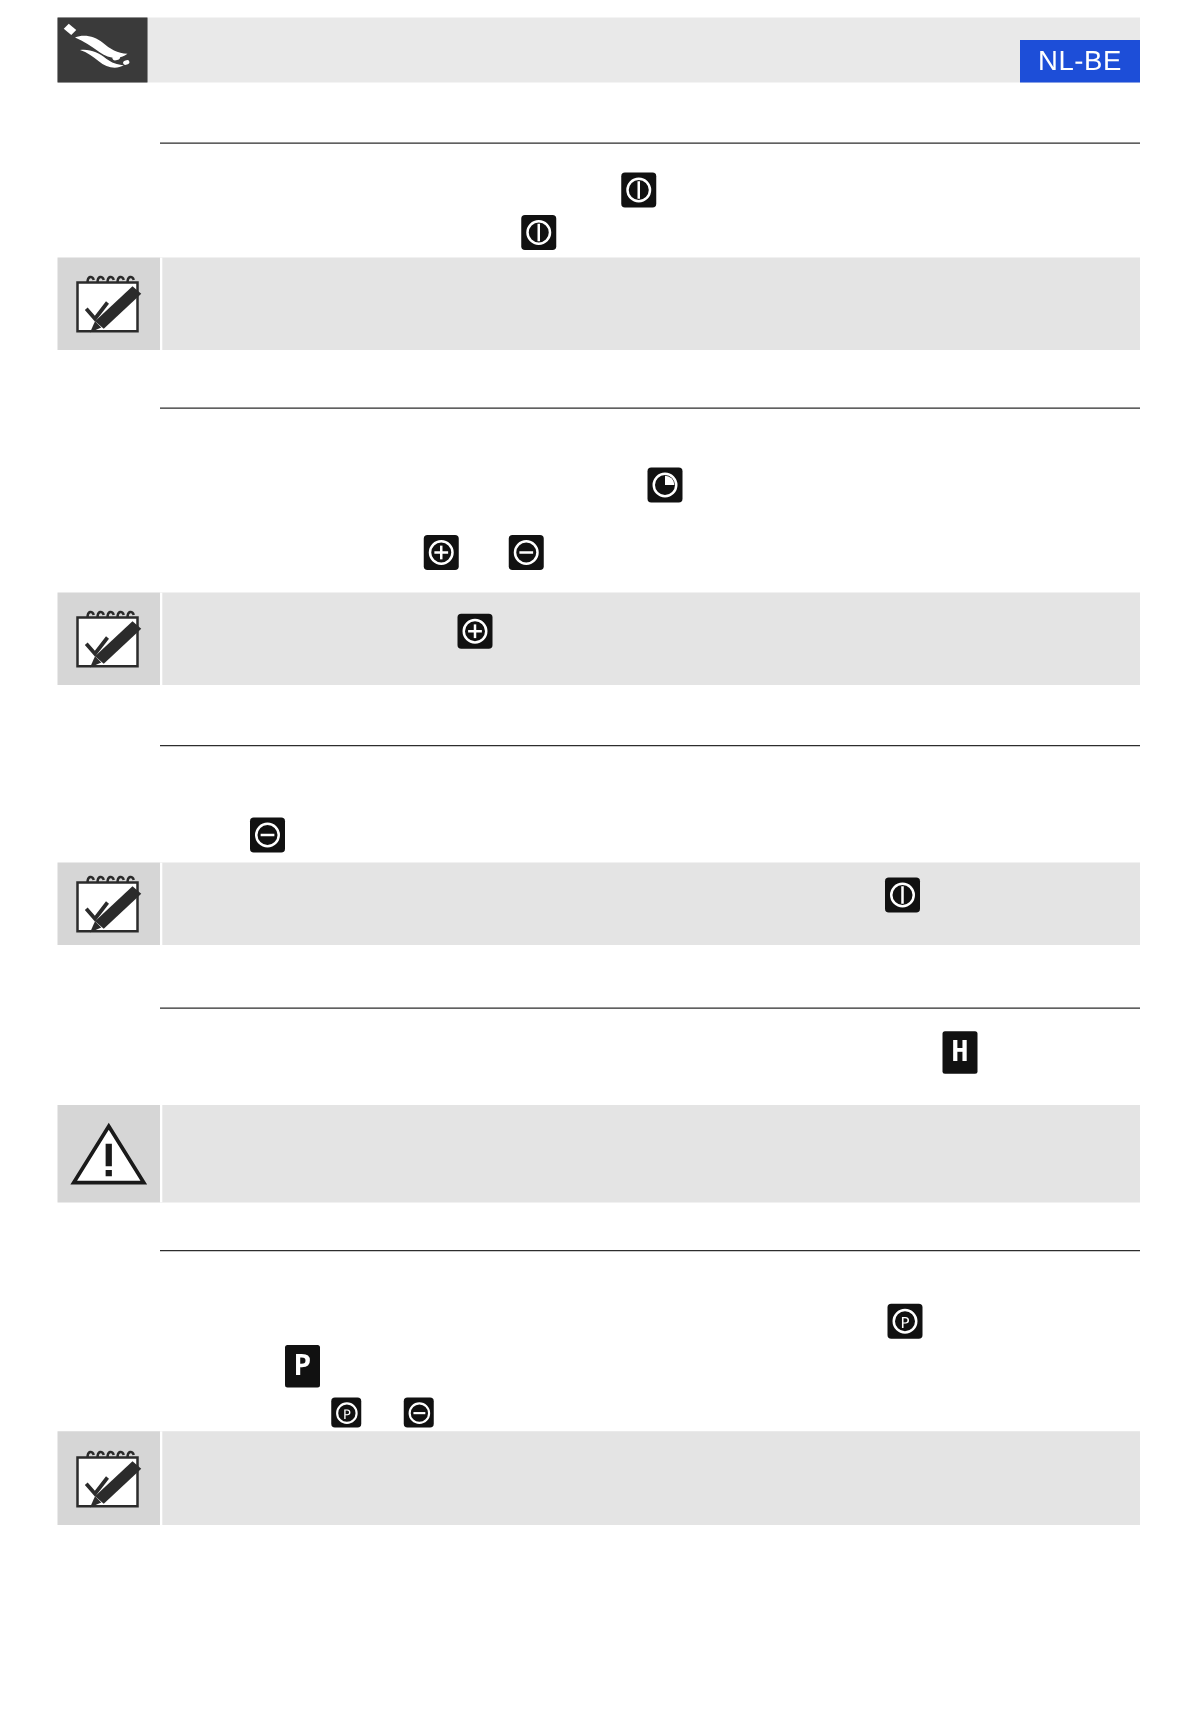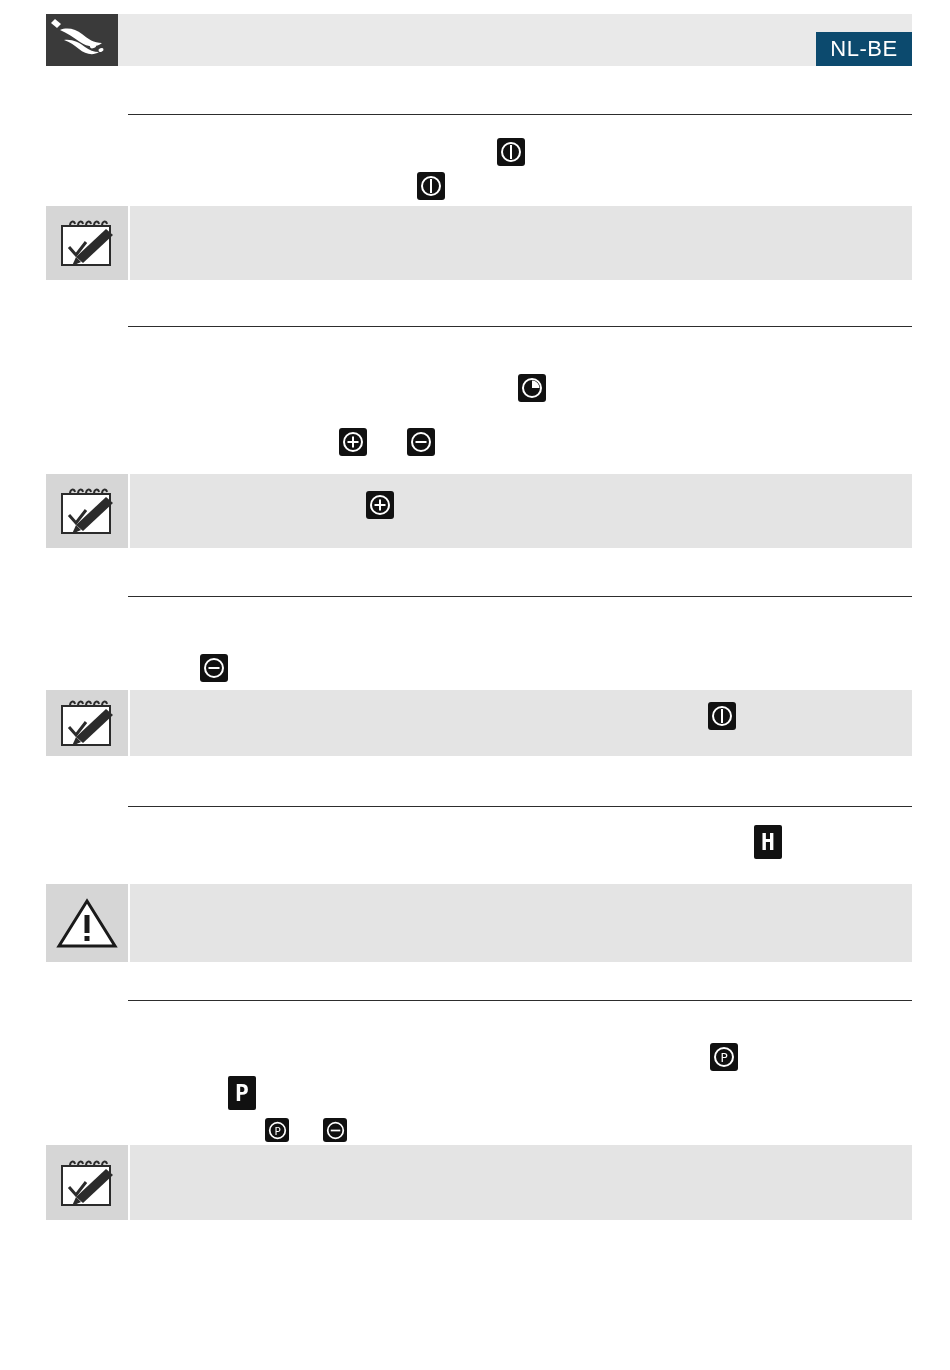--- a/index.html
+++ b/index.html
@@ -41,21 +41,21 @@
     overflow: hidden;
   }
   .header-logo svg { display: block; }
 
   .lang-badge {
     position: absolute;
     right: 0;
     top: 18px;
     width: 96px;
     height: 34px;
-    background: #0c4a6e;
+    background: #1d4ed8;
     color: #ffffff;
     font-size: 22px;
     letter-spacing: 0.5px;
     display: flex;
     align-items: center;
     justify-content: center;
   }
 
   
   .section { position: absolute; left: 0; width: 950px; }

